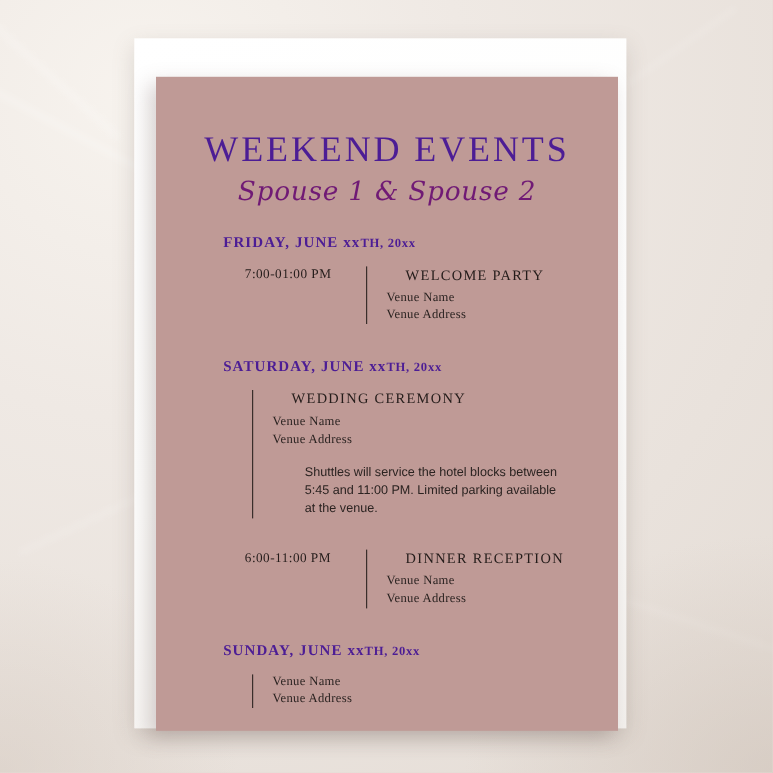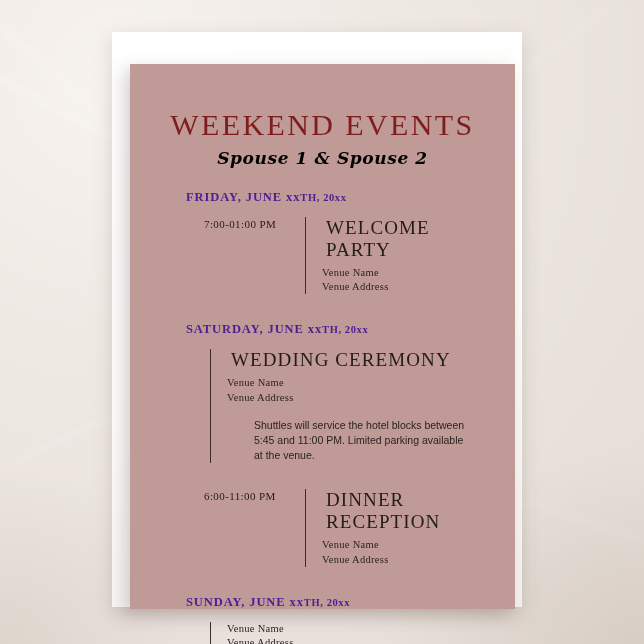--- a/index.html
+++ b/index.html
@@ -68,33 +68,33 @@
     color: #2b2321;
     box-sizing: border-box;
     padding: 44px 34px 22px 34px;
   }
 
   .title {
     text-align: center;
     font-family: "Liberation Serif", serif;
     font-size: 30px;
     letter-spacing: 2.4px;
-    color: #7f1d1d;
+    color: #4c1d95;
     margin: 0;
     font-weight: 400;
   }
   .subtitle {
     text-align: center;
     font-family: "DejaVu Serif", serif;
     font-style: italic;
-    font-size: 17px;
-    color: #000000;
+    font-size: 22px;
+    color: #701a75;
     letter-spacing: 0.6px;
     margin: 6px 0 0 0;
-    font-weight: 700;
+    font-weight: 400;
   }
 
   .day-header {
     font-family: "Liberation Serif", serif;
     font-size: 12.5px;
     font-weight: bold;
     letter-spacing: 0.9px;
     color: #4c1d95;
     margin: 0;
     padding-left: 22px;
@@ -128,24 +128,24 @@
     width: 1px;
     background: #3a2e2b;
     margin: 0 16px 0 6px;
     flex: 0 0 1px;
   }
   .event .body {
     flex: 1 1 auto;
   }
   .event-name {
     font-family: "Liberation Serif", serif;
-    font-size: 19px;
+    font-size: 12px;
     letter-spacing: 1.1px;
     color: #241c1a;
-    margin: 0 0 5px 4px;
+    margin: 0 0 5px 16px;
   }
   .venue-line {
     font-family: "Liberation Serif", serif;
     font-size: 10.5px;
     letter-spacing: 0.3px;
     color: #2b2321;
     line-height: 1.35;
   }
   .note {
     font-family: Liberation Sans, sans-serif;

